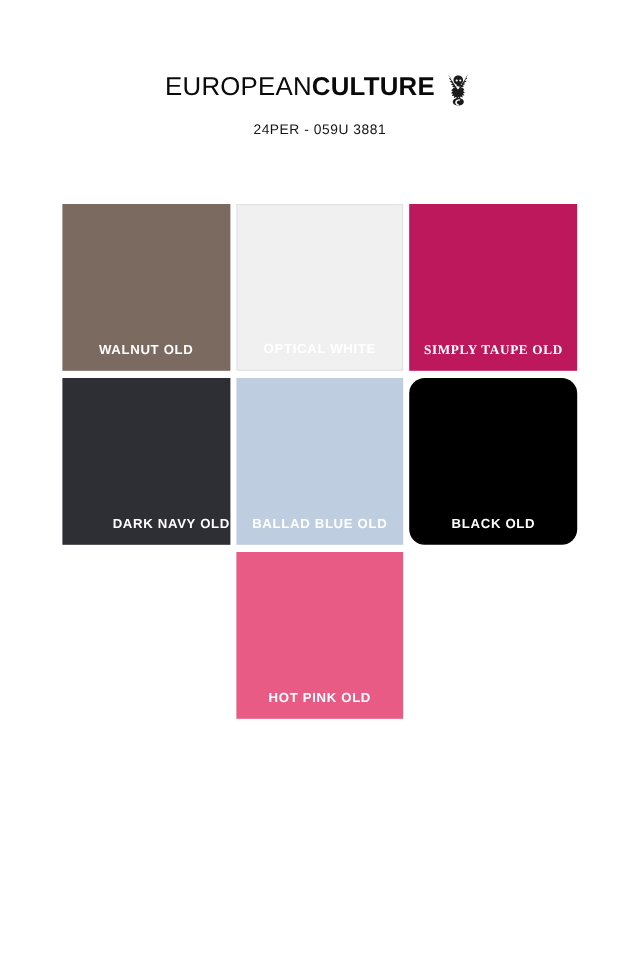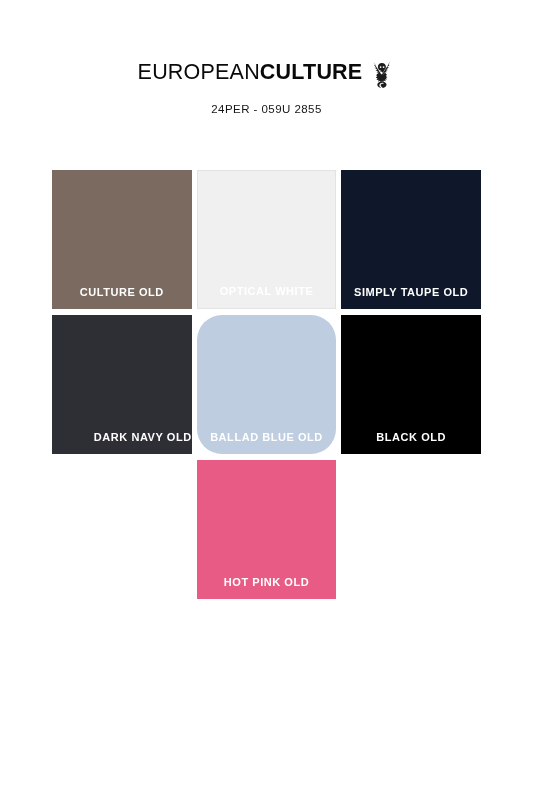--- a/index.html
+++ b/index.html
@@ -130,45 +130,45 @@
             <path d="M12.9 22.6 c2.6 0 4.6 1.4 4.6 3.2 0 1.8 -2.0 3.2 -4.6 3.2 -2.6 0 -4.6 -1.4 -4.6 -3.2 0 -1.8 2.0 -3.2 4.6 -3.2 z"></path>
           </g>
           <g fill="#ffffff">
             <path d="M14.6 23.9 c-1.9 -0.5 -3.8 0.4 -4.2 1.9 -0.4 1.5 0.8 3.0 2.7 3.4 l0.3 -1.2 c-1.2 -0.3 -1.9 -1.2 -1.7 -2.0 0.3 -0.9 1.4 -1.4 2.6 -1.1 z"></path>
             <circle cx="11.6" cy="8.1" r="0.9"></circle>
             <circle cx="14.6" cy="8.1" r="0.9"></circle>
           </g>
         </svg>
       </span>
     </div>
-    <div class="subtitle">24PER - 059U 2855</div>
+    <div class="subtitle">24PER - 059U 3881</div>
   </div>
 
   <div class="grid">
 
     <div class="grid-row">
       <div class="cell" style="background-color: rgb(122, 106, 95);">
-        <div class="swatch-label" style="color: rgb(255, 255, 255);">CULTURE OLD</div>
+        <div class="swatch-label" style="color: rgb(255, 255, 255);">WALNUT OLD</div>
       </div>
       <div class="cell bordered" style="background-color: rgb(240, 240, 240);">
         <div class="swatch-label" style="color: rgb(255, 255, 255);">OPTICAL WHITE</div>
       </div>
-      <div class="cell" style="background-color: #0f172a;">
+      <div class="cell" style="background-color: #be185d; font-family: Liberation Serif, serif;">
         <div class="swatch-label" style="color: rgb(255, 255, 255);">SIMPLY TAUPE OLD</div>
       </div>
     </div>
 
     <div class="grid-row">
       <div class="cell" style="background-color: rgb(46, 46, 53);">
         <div class="swatch-label" style="color: rgb(255, 255, 255); text-align: right;">DARK NAVY OLD</div>
       </div>
-      <div class="cell" style="background-color: rgb(190, 205, 223); border-radius: 25px;">
+      <div class="cell" style="background-color: rgb(190, 205, 223);">
         <div class="swatch-label" style="color: rgb(255, 255, 255);">BALLAD BLUE OLD</div>
       </div>
-      <div class="cell" style="background-color: rgb(0, 0, 0);">
+      <div class="cell" style="background-color: rgb(0, 0, 0); border-radius: 13px;">
         <div class="swatch-label" style="color: rgb(255, 255, 255);">BLACK OLD</div>
       </div>
     </div>
 
     <div class="grid-row">
       <div class="cell spacer"></div>
       <div class="cell" style="background-color: rgb(232, 91, 132); justify-content: center;">
         <div class="swatch-label" style="color: rgb(255, 255, 255);">HOT PINK OLD</div>
       </div>
       <div class="cell spacer"></div>

